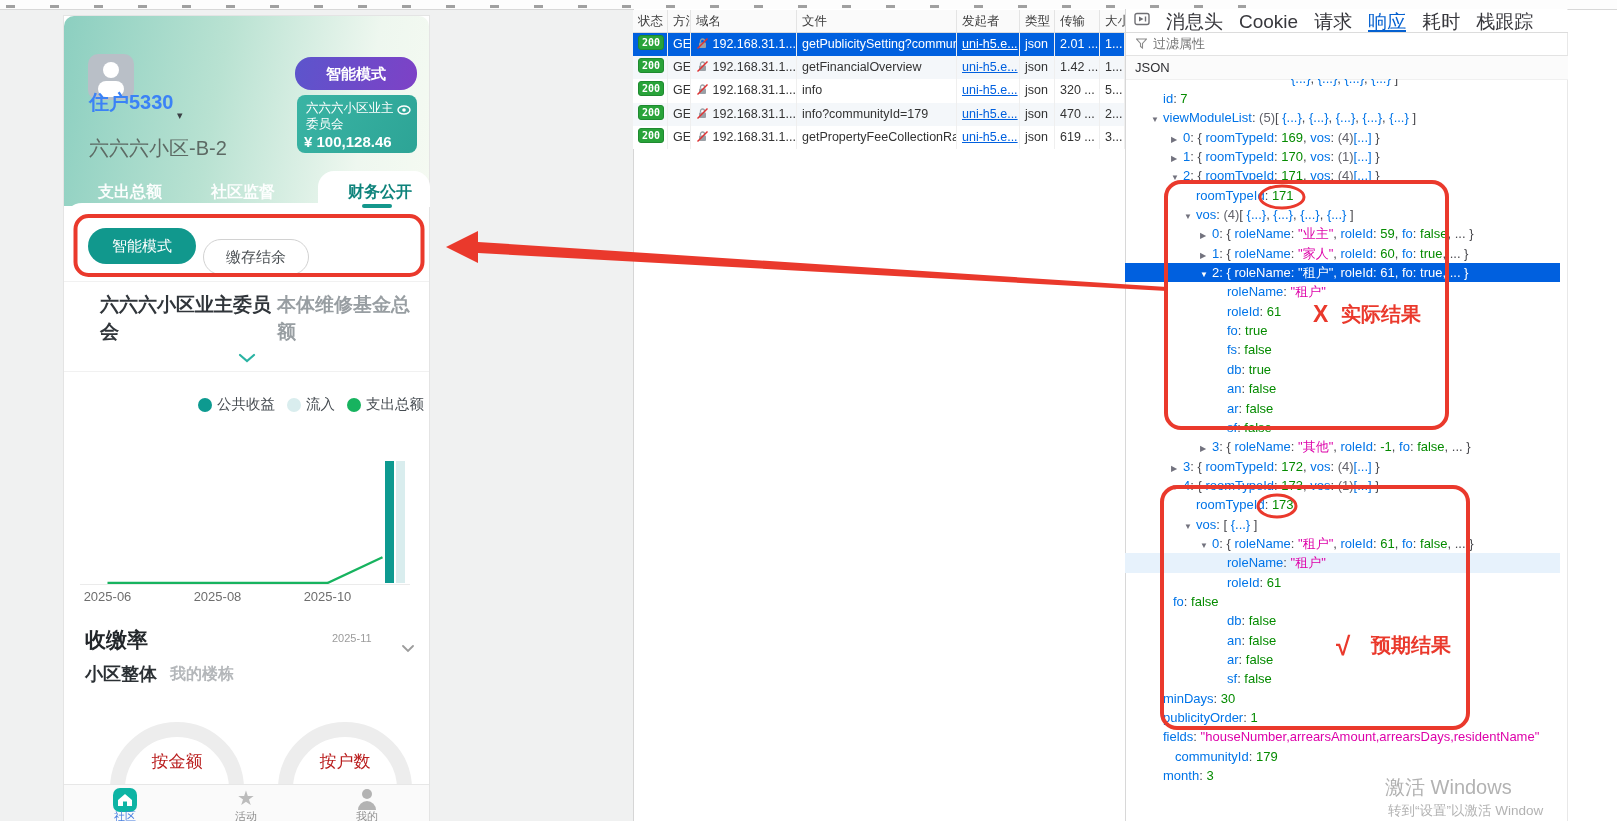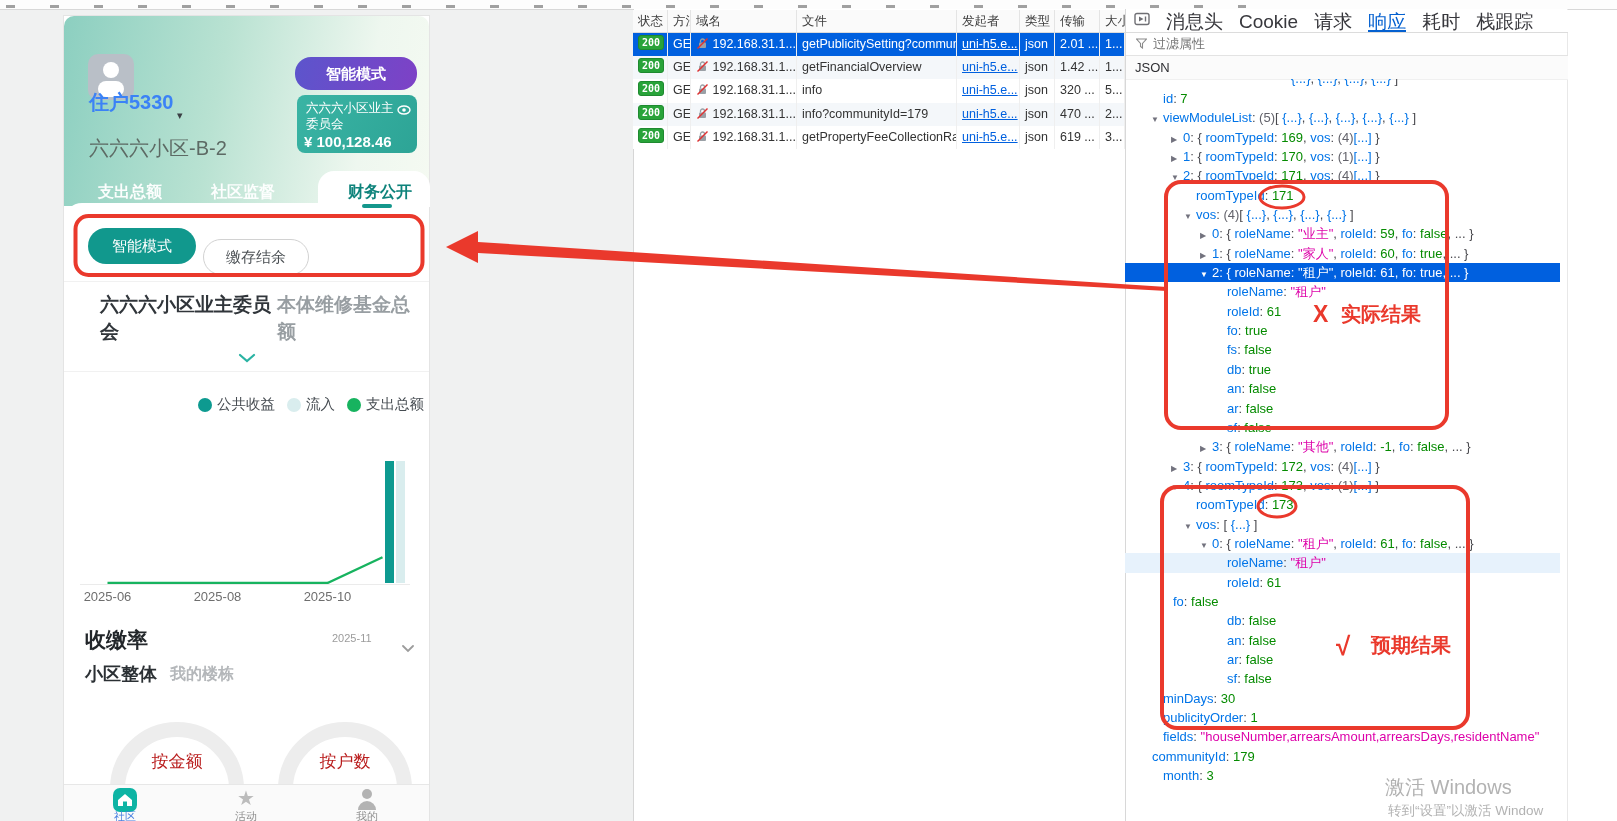--- a/index.html
+++ b/index.html
@@ -362,21 +362,21 @@
       <div class="trow hov" style="padding-left: 102px;"><span class="s-key">roleName</span><span class="s-pun">: </span><span class="s-str">"租户"</span></div>
       <div class="trow" style="padding-left: 102px;"><span class="s-key">roleId</span><span class="s-pun">: </span><span class="s-num">61</span></div>
       <div class="trow" style="padding-left: 48px;"><span class="s-key">fo</span><span class="s-pun">: </span><span class="s-bool">false</span></div>
       <div class="trow" style="padding-left: 102px;"><span class="s-key">db</span><span class="s-pun">: </span><span class="s-bool">false</span></div>
       <div class="trow" style="padding-left: 102px;"><span class="s-key">an</span><span class="s-pun">: </span><span class="s-bool">false</span></div>
       <div class="trow" style="padding-left: 102px;"><span class="s-key">ar</span><span class="s-pun">: </span><span class="s-bool">false</span></div>
       <div class="trow" style="padding-left: 102px;"><span class="s-key">sf</span><span class="s-pun">: </span><span class="s-bool">false</span></div>
       <div class="trow" style="padding-left: 38px;"><span class="s-key">minDays</span><span class="s-pun">: </span><span class="s-num">30</span></div>
       <div class="trow" style="padding-left: 38px;"><span class="s-key">publicityOrder</span><span class="s-pun">: </span><span class="s-num">1</span></div>
       <div class="trow" style="padding-left: 38px;"><span class="s-key">fields</span><span class="s-pun">: </span><span class="s-str">"houseNumber,arrearsAmount,arrearsDays,residentName"</span></div>
-      <div class="trow" style="padding-left: 27px;"><span class="s-key">communityId</span><span class="s-pun">: </span><span class="s-num">179</span></div>
+      <div class="trow" style="padding-left: 50px;"><span class="s-key">communityId</span><span class="s-pun">: </span><span class="s-num">179</span></div>
       <div class="trow" style="padding-left: 38px;"><span class="s-key">month</span><span class="s-pun">: </span><span class="s-num">3</span></div>
     </div>
 
   <svg class="abs" id="annotation-layer" viewBox="0 0 1617 821">
     <rect x="75.5" y="216" width="347" height="59" rx="13" fill="none" stroke="#ea392c" stroke-width="4"></rect>
     <polygon points="446,247 478,231 478,242 1167,287 1167,291 478,253 478,263" fill="#ea392c"></polygon>
     <rect x="1166" y="182" width="281" height="246" rx="15" fill="none" stroke="#ea392c" stroke-width="4"></rect>
     <ellipse cx="1282" cy="197" rx="22" ry="11" fill="none" stroke="#ea392c" stroke-width="3"></ellipse>
     <text x="1313" y="322" font-size="23" font-weight="bold" fill="#ea392c">X</text>
     <text x="1341" y="321" font-size="20" font-weight="bold" fill="#ea392c">实际结果</text>

